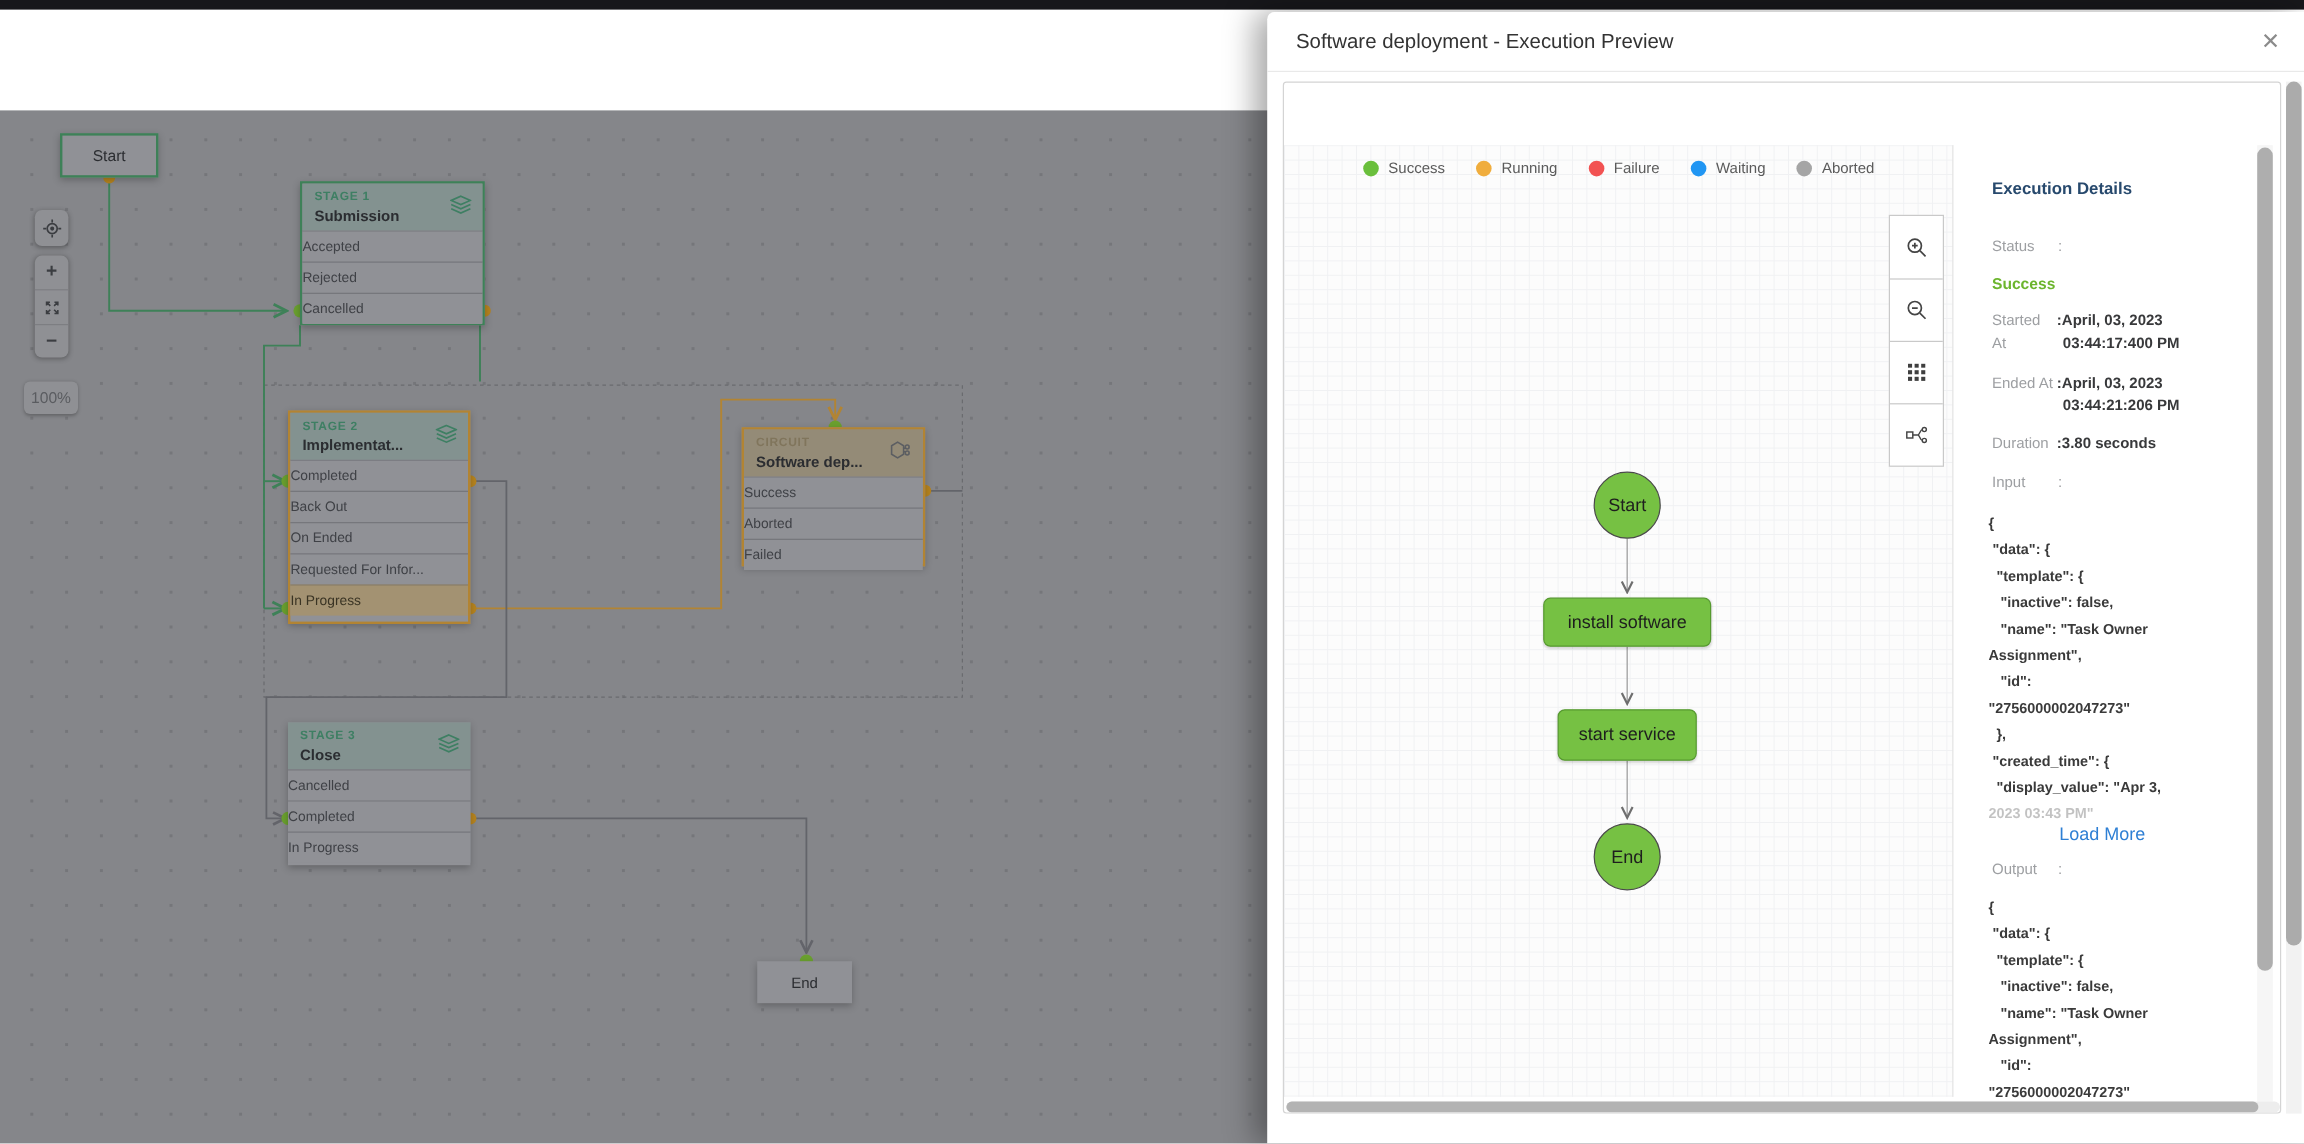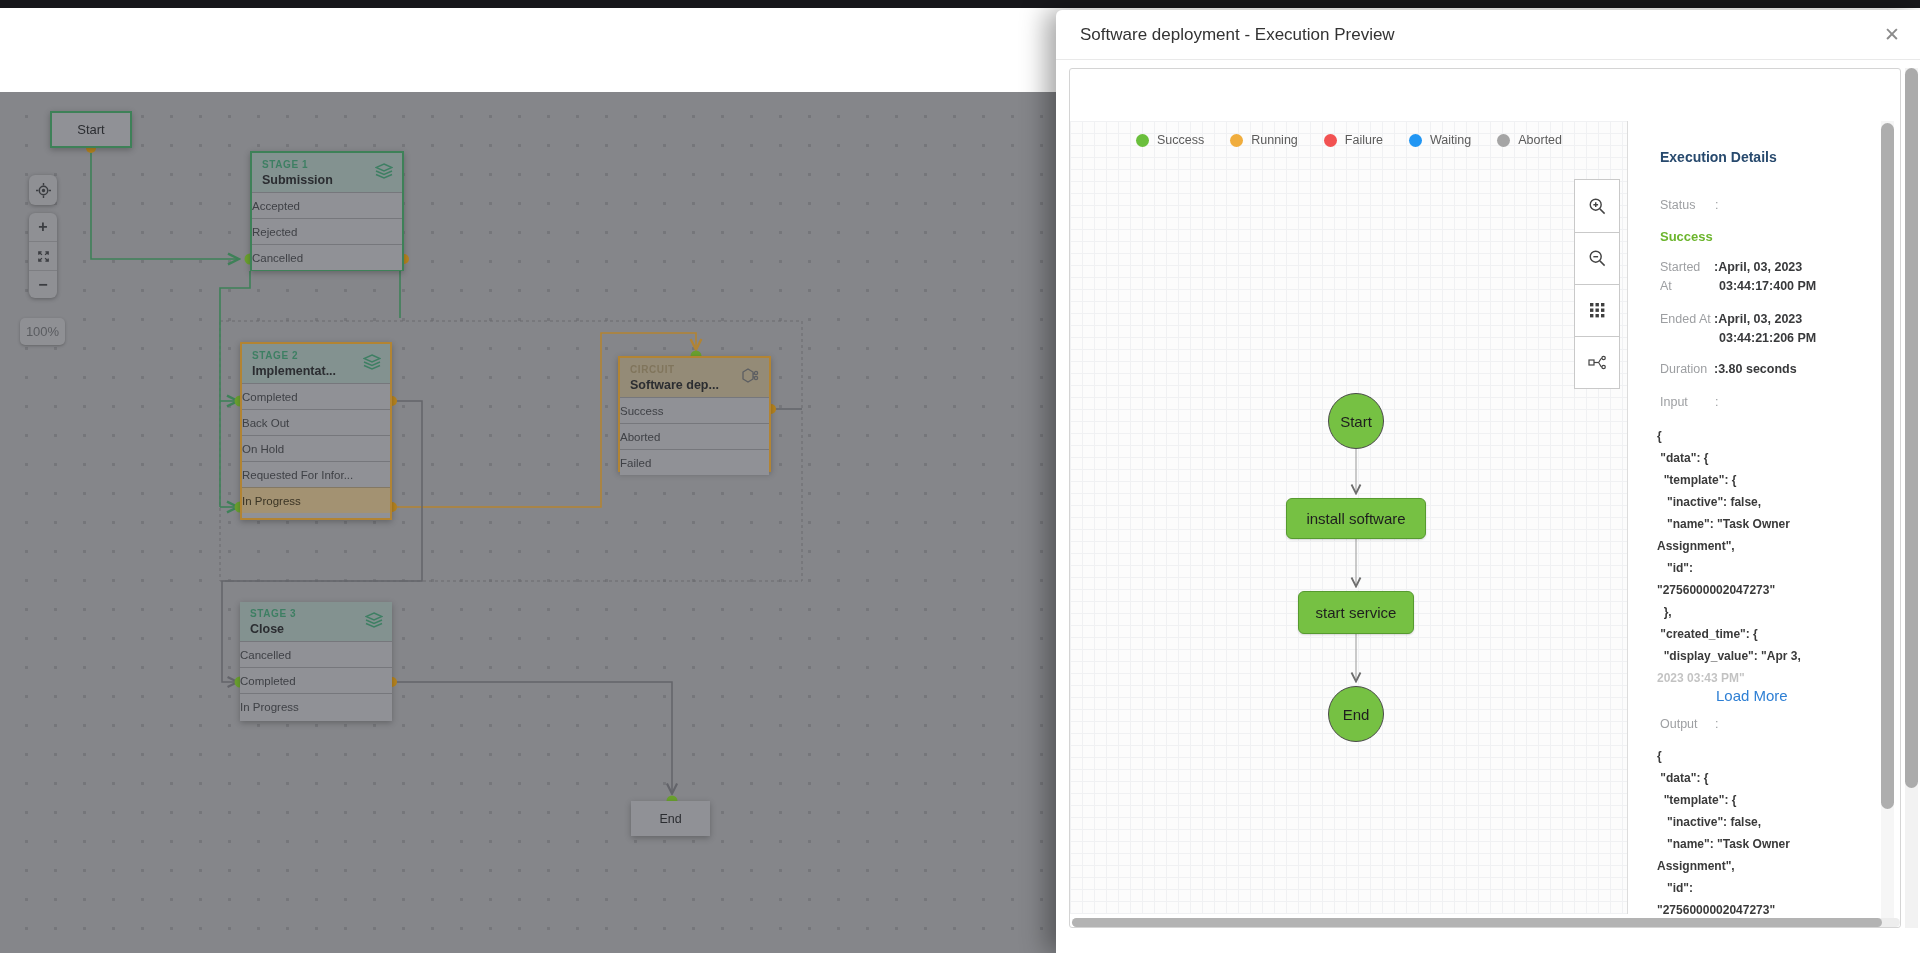--- a/index.html
+++ b/index.html
@@ -194,21 +194,21 @@
         <div class="stage-name">Implementat...</div>
         <span class="head-icon">
           <svg width="18" height="16" viewBox="0 0 18 16" fill="none" stroke="#3e7f63" stroke-width="1.4">
             <path d="M9 1 L17 4.5 L9 8 L1 4.5 Z"></path>
               <path d="M1 8 L9 11.5 L17 8"></path>
               <path d="M1 11.5 L9 15 L17 11.5"></path>
           </svg></span>
       </div>
       <div class="stage-row">Completed</div>
       <div class="stage-row">Back Out</div>
-      <div class="stage-row">On Hold</div>
+      <div class="stage-row">On Ended</div>
       <div class="stage-row">Requested For Infor...</div>
       <div class="stage-row hl">In Progress</div>
     </div>
 
     <div class="wf-card b-orange" style="left:618px;top:264px;width:153px;height:116px;">
       <div class="stage-head tint-tan">
         <div class="stage-kind tan">CIRCUIT</div>
         <div class="stage-name">Software dep...</div>
         <span class="head-icon">
           <svg width="20" height="18" viewBox="0 0 20 18" fill="none" stroke="#5c5e62" stroke-width="1.3">

